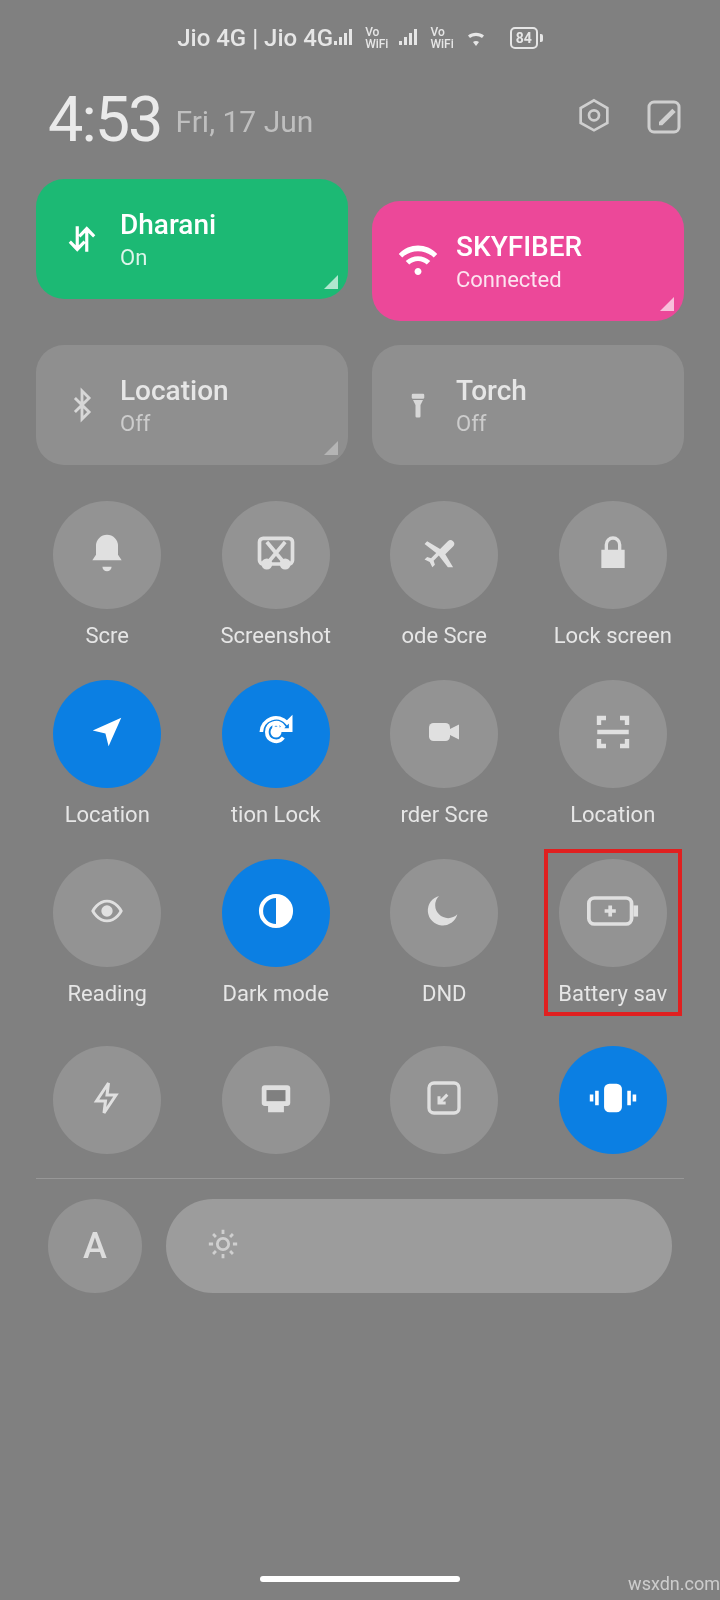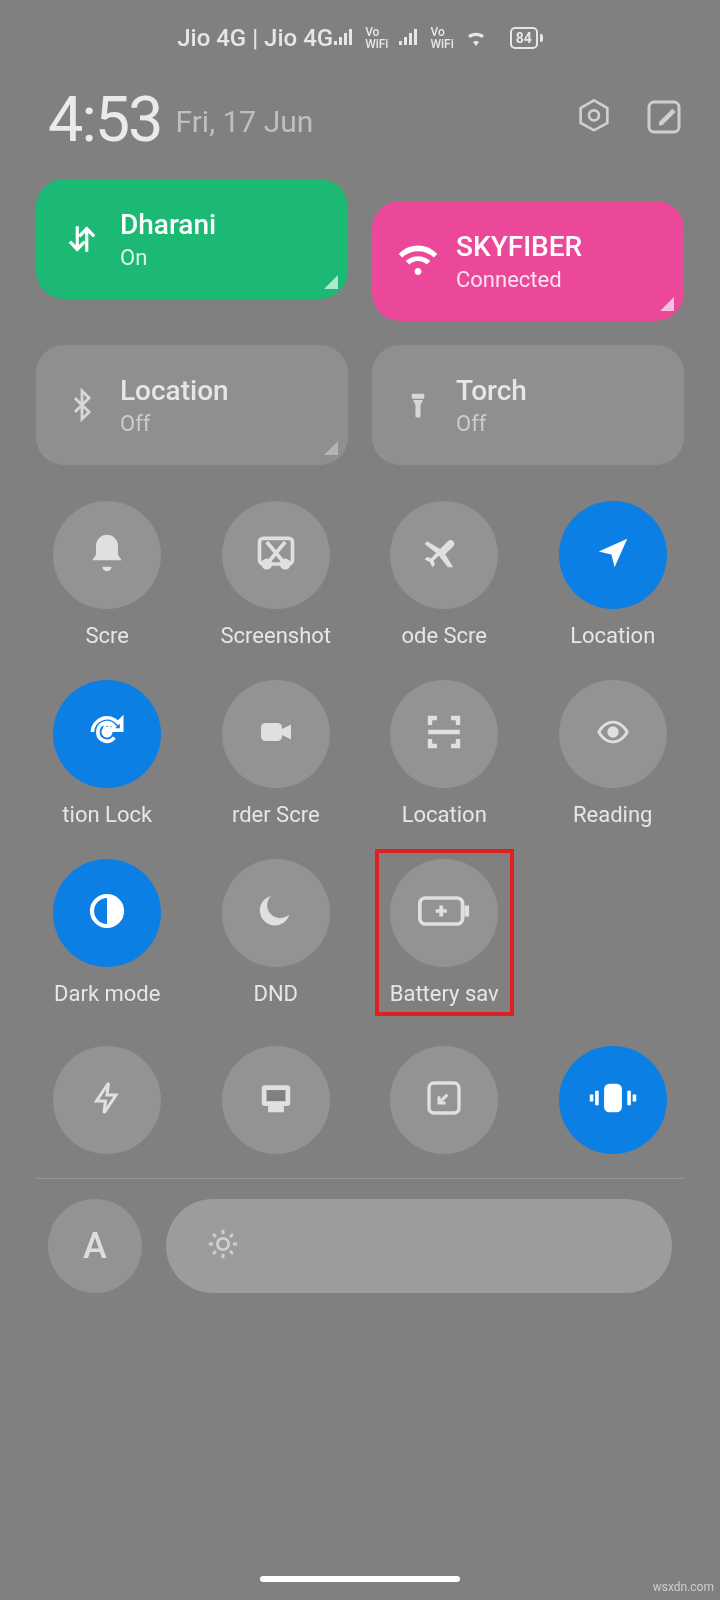--- a/index.html
+++ b/index.html
@@ -8,22 +8,22 @@
       height: 1600px;
       background: #808080;
       font-family: -apple-system, BlinkMacSystemFont, "Segoe UI", Roboto, sans-serif;
       color: #fff;
       overflow: hidden;
       position: relative;
     }
     .watermark {
       position: absolute;
       bottom: 6px;
-      right: 6px;
-      font-size: 12px;
+      right: 0;
+      font-size: 18px;
       color: rgba(255,255,255,0.6);
       z-index: 999;
     }
     .statusbar {
       display: flex;
       justify-content: center;
       align-items: center;
       padding: 24px 30px 10px;
       font-size: 24px;
       font-weight: 500;
@@ -272,20 +272,28 @@
     <div class="small-label">Screenshot</div>
   </div>
   <div class="small-item">
     <div class="circle">
         <span><svg width="44" height="44" viewBox="0 0 24 24" fill="#e0e0e0">
             <path d="M21 14l-8-2V6a2 2 0 00-4 0v6l-8 2v2l8-1v4l-2 1v2l3-1 3 1v-2l-2-1v-4l8 1z" transform="rotate(45 12 12)"></path>
           </svg></span>
       </div>
     <div class="small-label">ode    Scre</div>
   </div>
+  <div class="small-item">
+    <div class="circle">
+        <span><svg width="40" height="40" viewBox="0 0 24 24" fill="#e0e0e0">
+            <path d="M17 10V7a5 5 0 00-10 0v3H5v11h14V10zm-8-3a3 3 0 016 0v3H9z"></path>
+          </svg></span>
+      </div>
+    <div class="small-label">Lock screen</div>
+  </div>
 
   <div class="small-item">
     <div class="circle active">
         <span><svg width="38" height="38" viewBox="0 0 24 24" fill="#fff">
             <path d="M3 11l18-8-8 18-2-8z"></path>
           </svg></span>
       </div>
     <div class="small-label">Location</div>
   </div>
   <div class="small-item">

